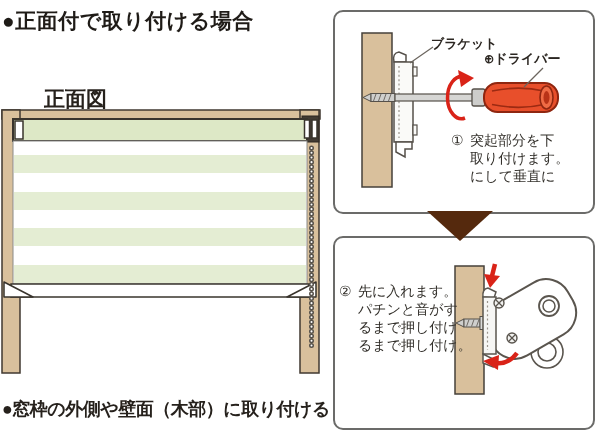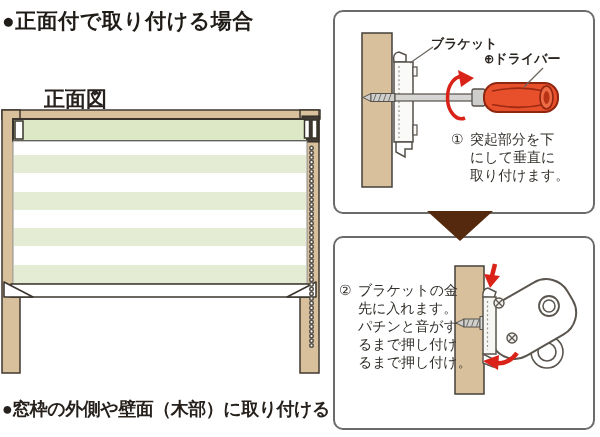--- a/index.html
+++ b/index.html
@@ -1,17 +1,17 @@
 <!DOCTYPE html>
 <html><head>
 <meta charset="utf-8">
 <style>
   html,body{margin:0;padding:0;background:#fff;}
   .page{position:relative;width:600px;height:437px;background:#fff;overflow:hidden;
-        font-family:Liberation Serif, serif;color:#26211c;}
+        font-family:Liberation Sans, sans-serif;color:#26211c;}
   .abs{position:absolute;}
   .title{left:2px;top:7px;font-size:21px;font-weight:700;letter-spacing:0.5px;color:#1f1b17;}
   .caption{left:4px;top:85px;font-size:21px;font-weight:600;color:#26211c;margin-left:40px;}
   .note{left:2px;top:397px;font-size:18px;font-weight:600;letter-spacing:-0.5px;color:#26211c;}
   .box{position:absolute;background:#fff;border:2px solid #6b6b69;border-radius:10px;}
   .box1{left:333px;top:10px;width:258px;height:200px;}
   .box2{left:333px;top:236px;width:258px;height:190px;}
   .svgabs{position:absolute;z-index:3;}
   .lbl{position:absolute;z-index:4;font-size:13px;font-weight:600;color:#2b2621;}
   .lbl-bracket{left:431px;top:27px;margin-top:8px;}
@@ -153,28 +153,27 @@
     </g>
   </svg>
 
   <div class="lbl lbl-bracket">ブラケット</div>
   <div class="lbl lbl-driver">⊕ドライバー</div>
 
   <div class="step step1">
     <span class="num">①</span>
     <span class="lines">
       <span class="ln">突起部分を下</span>
+      <span class="ln">取り付けます。</span>
       <span class="ln">にして垂直に</span>
-      <span class="ln">取り付けます。</span>
     </span>
   </div>
   <div class="step step2">
     <span class="num">②</span>
     <span class="lines">
-      <span class="ln">ブラケットの金</span>
       <span class="ln">先に入れます。</span>
       <span class="ln">パチンと音がす</span>
       <span class="ln">るまで押し付け</span>
       <span class="ln">るまで押し付け。</span>
     </span>
   </div>
 
 </div>
 
 </body></html>

